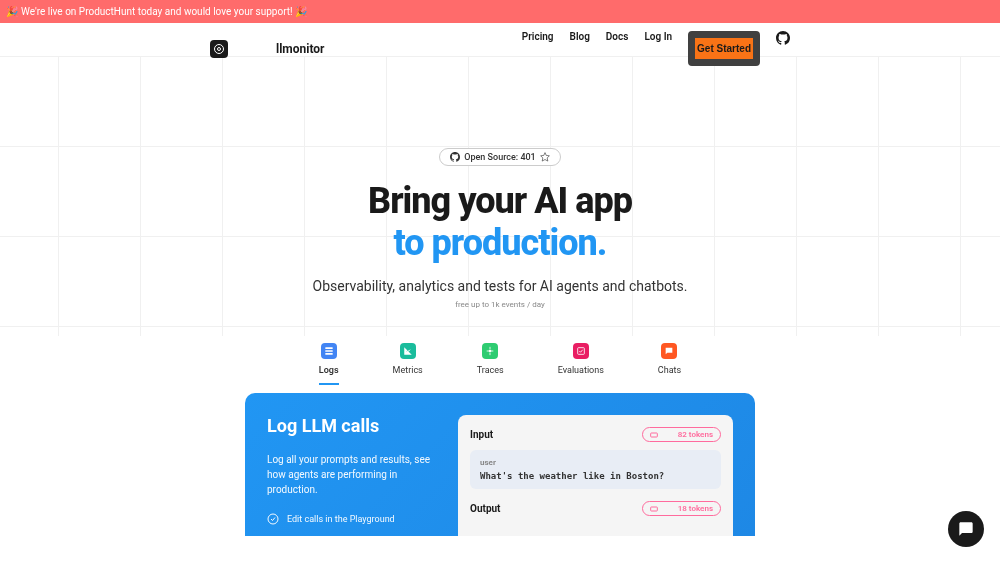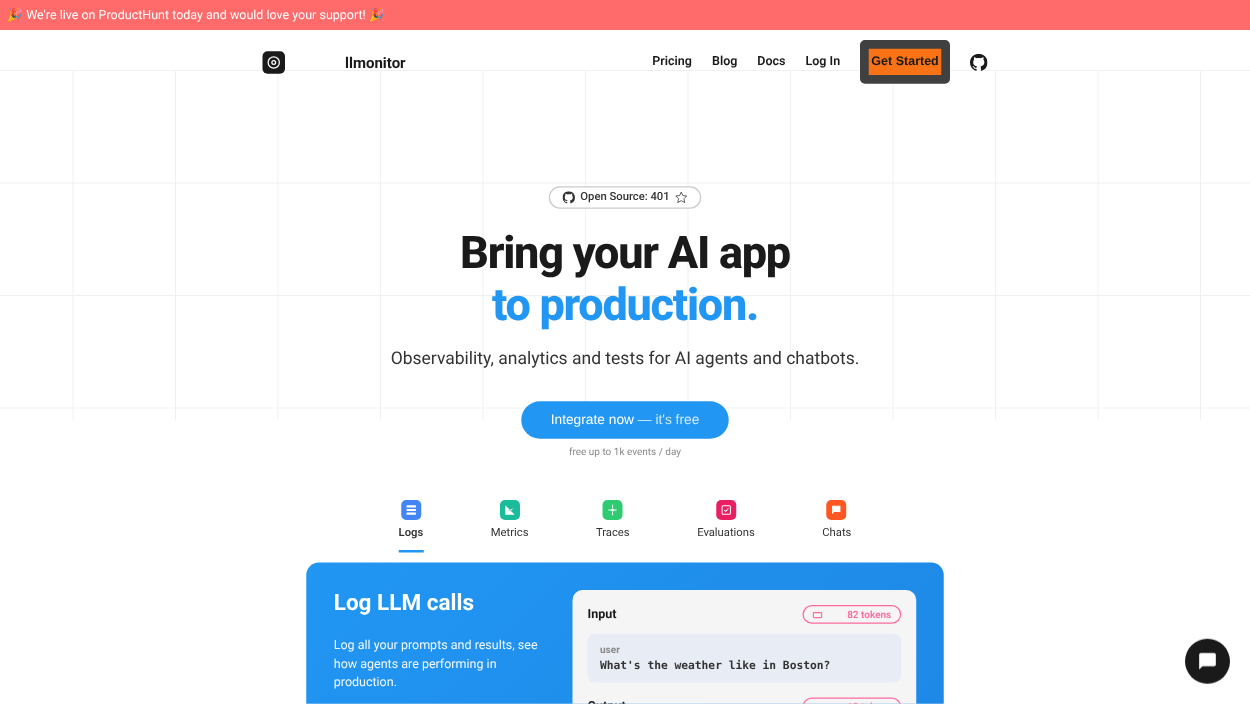--- a/index.html
+++ b/index.html
@@ -5,21 +5,21 @@
 * { margin: 0; padding: 0; box-sizing: border-box; }
 body { font-family: -apple-system, BlinkMacSystemFont, 'Segoe UI', Roboto, sans-serif; background: #fff; width: 1000px; height: 563px; overflow: hidden; position: relative; }
 
 .banner { background: #ff6b6b; color: #fff; padding: 6px; font-size: 10px; font-weight: 400; }
 
 .nav { display: flex; align-items: center; justify-content: space-between; padding: 8px 210px; border-bottom: 1px solid transparent; }
 .nav-left { display: flex; align-items: center; gap: 8px; }
 .logo-icon { width: 18px; height: 18px; background: #1a1a1a; border-radius: 4px; display: flex; align-items: center; justify-content: center; }
 .logo-icon svg { width: 12px; height: 12px; }
 .logo-text { font-size: 12px; font-weight: 700; color: #1a1a1a; margin-left: 40px; }
-.nav-right { display: flex; align-items: center; gap: 16px; }
+.nav-right { display: flex; gap: 16px; }
 .nav-link { font-size: 10px; font-weight: 600; color: #1a1a1a; text-decoration: none; cursor: pointer; }
 .nav-btn { font-size: 10px; font-weight: 600; color: #1a1a1a; border: 7px solid #404040; border-radius: 4px; padding: 5px 2px; background: #f97316; cursor: pointer; }
 .github-icon { width: 14px; height: 14px; }
 
 .grid-bg { position: absolute; top: 56px; left: 0; right: 0; height: 280px; background-image: linear-gradient(#f0f0f0 1px, transparent 1px), linear-gradient(90deg, #f0f0f0 1px, transparent 1px); background-size: 82px 90px; background-position: -24px 0; z-index: -1; }
 
 .hero { text-align: center; padding-top: 72px; }
 .badge { display: inline-flex; align-items: center; gap: 4px; border: 1px solid #ccc; border-radius: 12px; padding: 3px 10px; font-size: 9px; font-weight: 500; color: #333; background: #fff; cursor: pointer; }
 .badge svg { width: 10px; height: 10px; }
 .hero-title { font-size: 36px; font-weight: 800; color: #1a1a1a; margin-top: 14px; letter-spacing: -1px; }
@@ -92,23 +92,20 @@
         <path d="M8 0C3.58 0 0 3.58 0 8c0 3.54 2.29 6.53 5.47 7.59.4.07.55-.17.55-.38 0-.19-.01-.82-.01-1.49-2.01.37-2.53-.49-2.69-.94-.09-.23-.48-.94-.82-1.13-.28-.15-.68-.52-.01-.53.63-.01 1.08.58 1.23.82.72 1.21 1.87.87 2.33.66.07-.52.28-.87.51-1.07-1.78-.2-3.64-.89-3.64-3.95 0-.87.31-1.59.82-2.15-.08-.2-.36-1.02.08-2.12 0 0 .67-.21 2.2.82.64-.18 1.32-.27 2-.27.68 0 1.36.09 2 .27 1.53-1.04 2.2-.82 2.2-.82.44 1.1.16 1.92.08 2.12.51.56.82 1.27.82 2.15 0 3.07-1.87 3.75-3.65 3.95.29.25.54.73.54 1.48 0 1.07-.01 1.93-.01 2.2 0 .21.15.46.55.38A8.013 8.013 0 0016 8c0-4.42-3.58-8-8-8z"></path>
       </svg>
     <span>Open Source: 401</span>
     <svg viewBox="0 0 16 16" fill="none" stroke="#333" stroke-width="1">
         <path d="M8 1l2 4.5 5 .5-3.5 3.5 1 5L8 12l-4.5 2.5 1-5L1 6l5-.5z"></path>
       </svg>
   </div>
   <h1 class="hero-title">Bring your AI app</h1>
   <h1 class="hero-title-blue">to production.</h1>
   <p class="hero-sub">Observability, analytics and tests for AI agents and chatbots.</p>
-  <button class="cta">
-    <span>Integrate now</span><span class="cta-sub"> — it's free</span>
-  </button>
   <div class="cta-note">free up to 1k events / day</div>
 </div>
 
 <div class="tabs">
     <div class="tab active">
       <div class="tab-icon" style="background:#4285f4">
         <svg viewBox="0 0 24 24">
           <rect x="3" y="3" width="18" height="4" rx="1"></rect>
           <rect x="3" y="10" width="18" height="4" rx="1"></rect>
           <rect x="3" y="17" width="18" height="4" rx="1"></rect>

